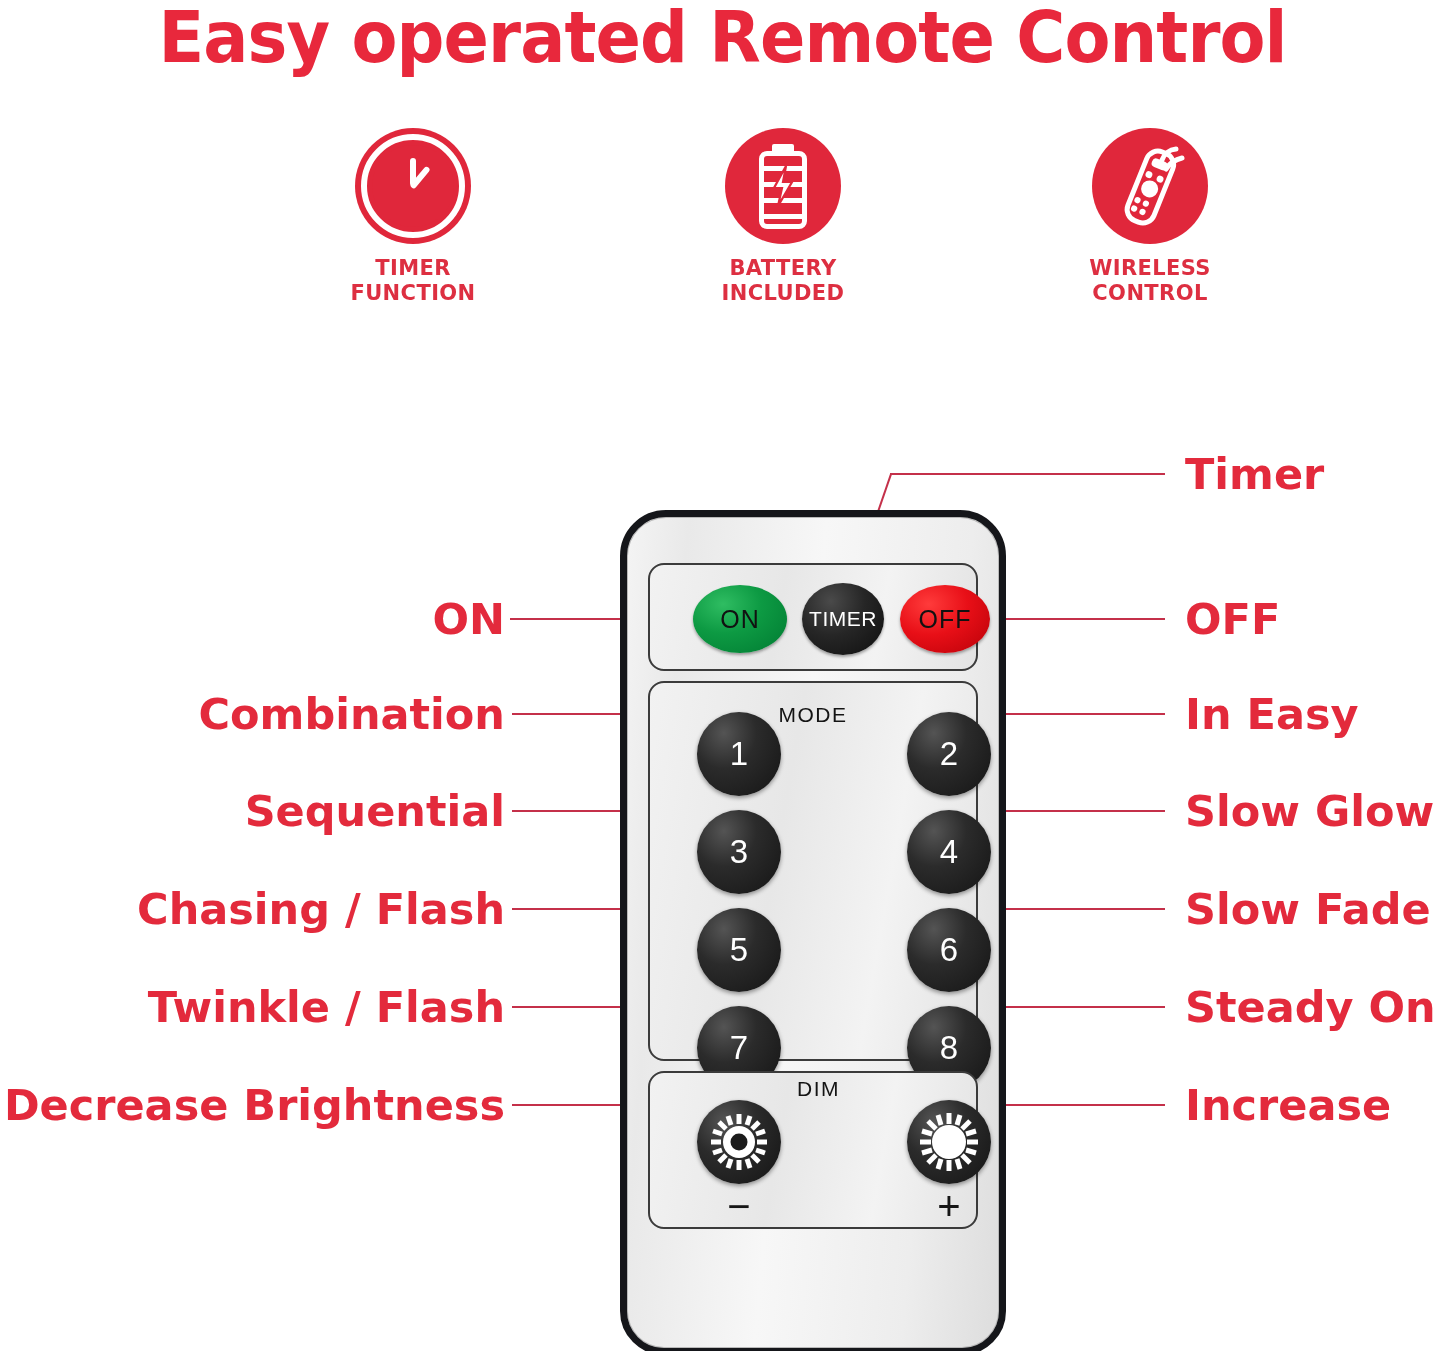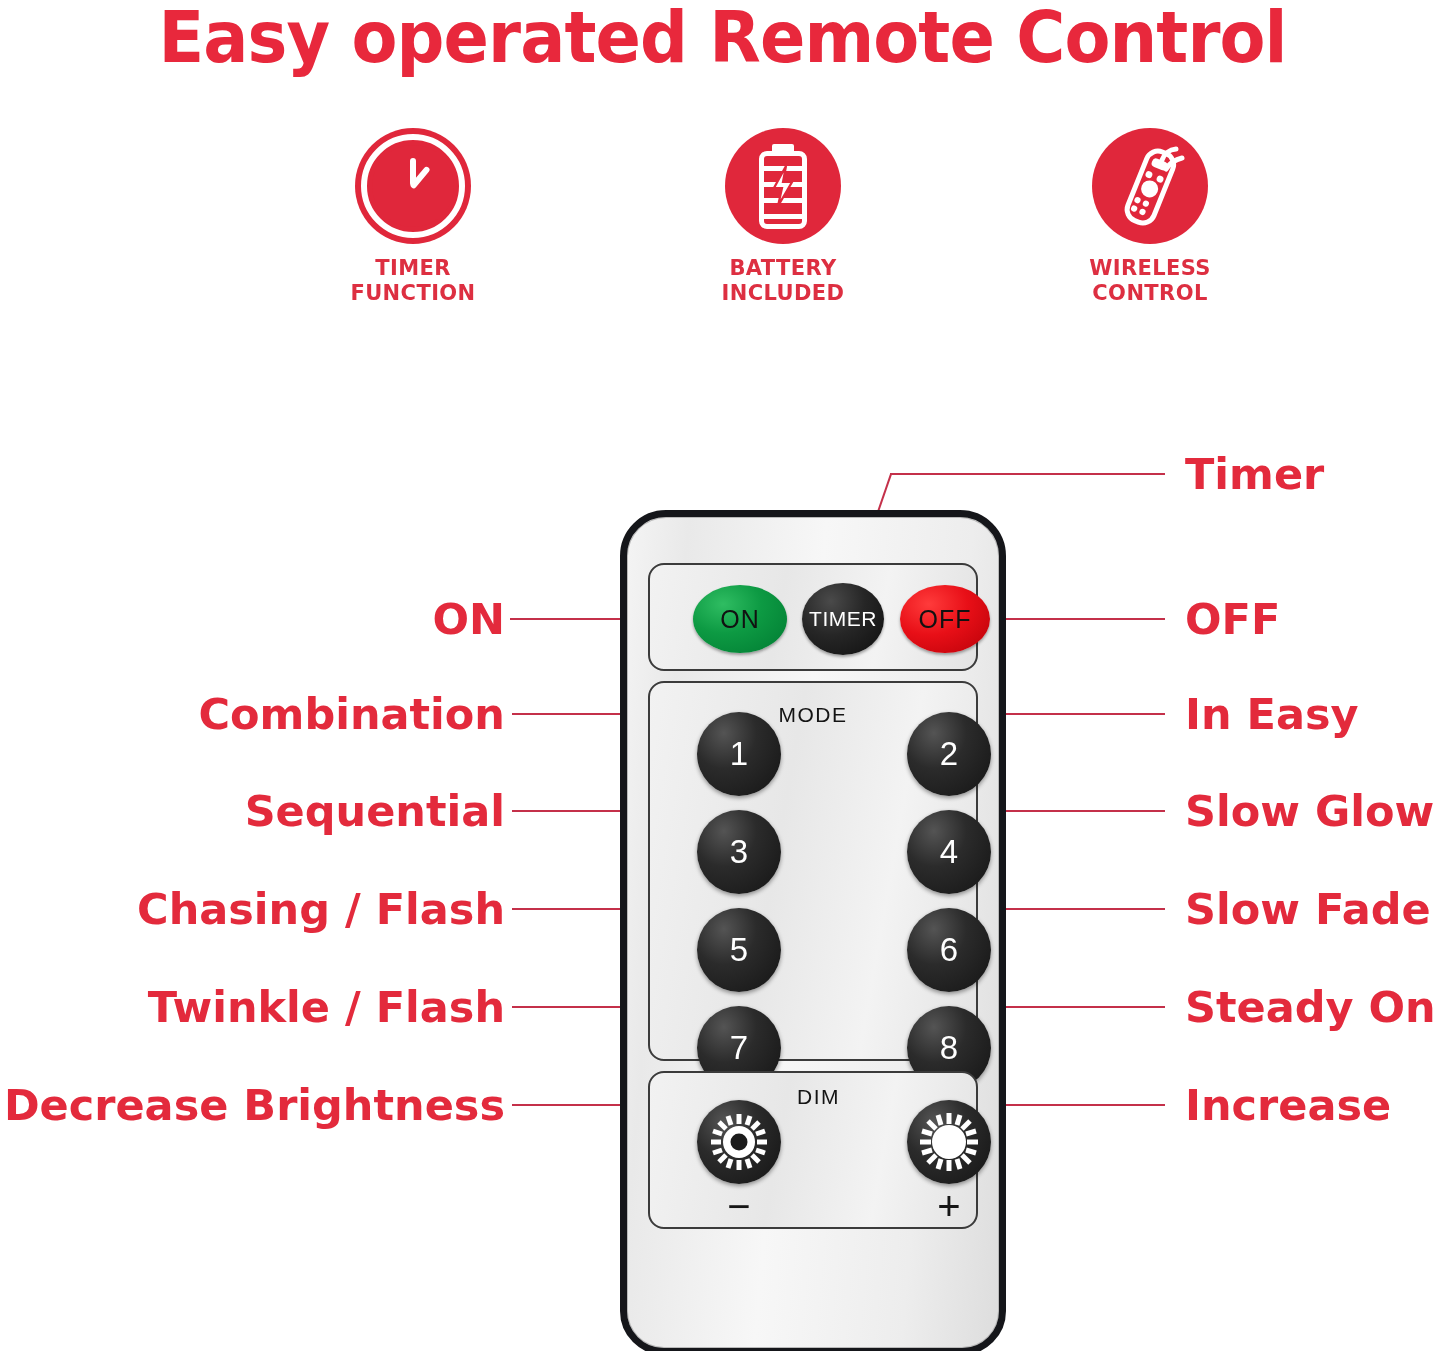--- a/index.html
+++ b/index.html
@@ -105,21 +105,21 @@
   .panel-top   { left:21px; top:46px;  width:330px; height:108px; }
   .panel-mode  { left:21px; top:164px; width:330px; height:380px; }
   .panel-dim   { left:21px; top:554px; width:330px; height:158px; }
 
   .panel-title {
     position:absolute; width:100%; text-align:center;
     font-family:"Liberation Sans", sans-serif;
     color:#141414; font-size:21px; letter-spacing:1.5px;
   }
   .mode-title { top:8px;margin-top:12px; }
-  .dim-title  { top:12px;padding-left:11px; }
+  .dim-title  { top:4px;padding-left:11px; }
 
   .btn { position:absolute; border-radius:50%; }
   .btn-label {
     position:absolute; left:0; top:0; width:100%; height:100%;
     display:flex; align-items:center; justify-content:center;
     font-family:"Liberation Sans", sans-serif;
     font-weight:normal;
   }
 
   .btn-on {

